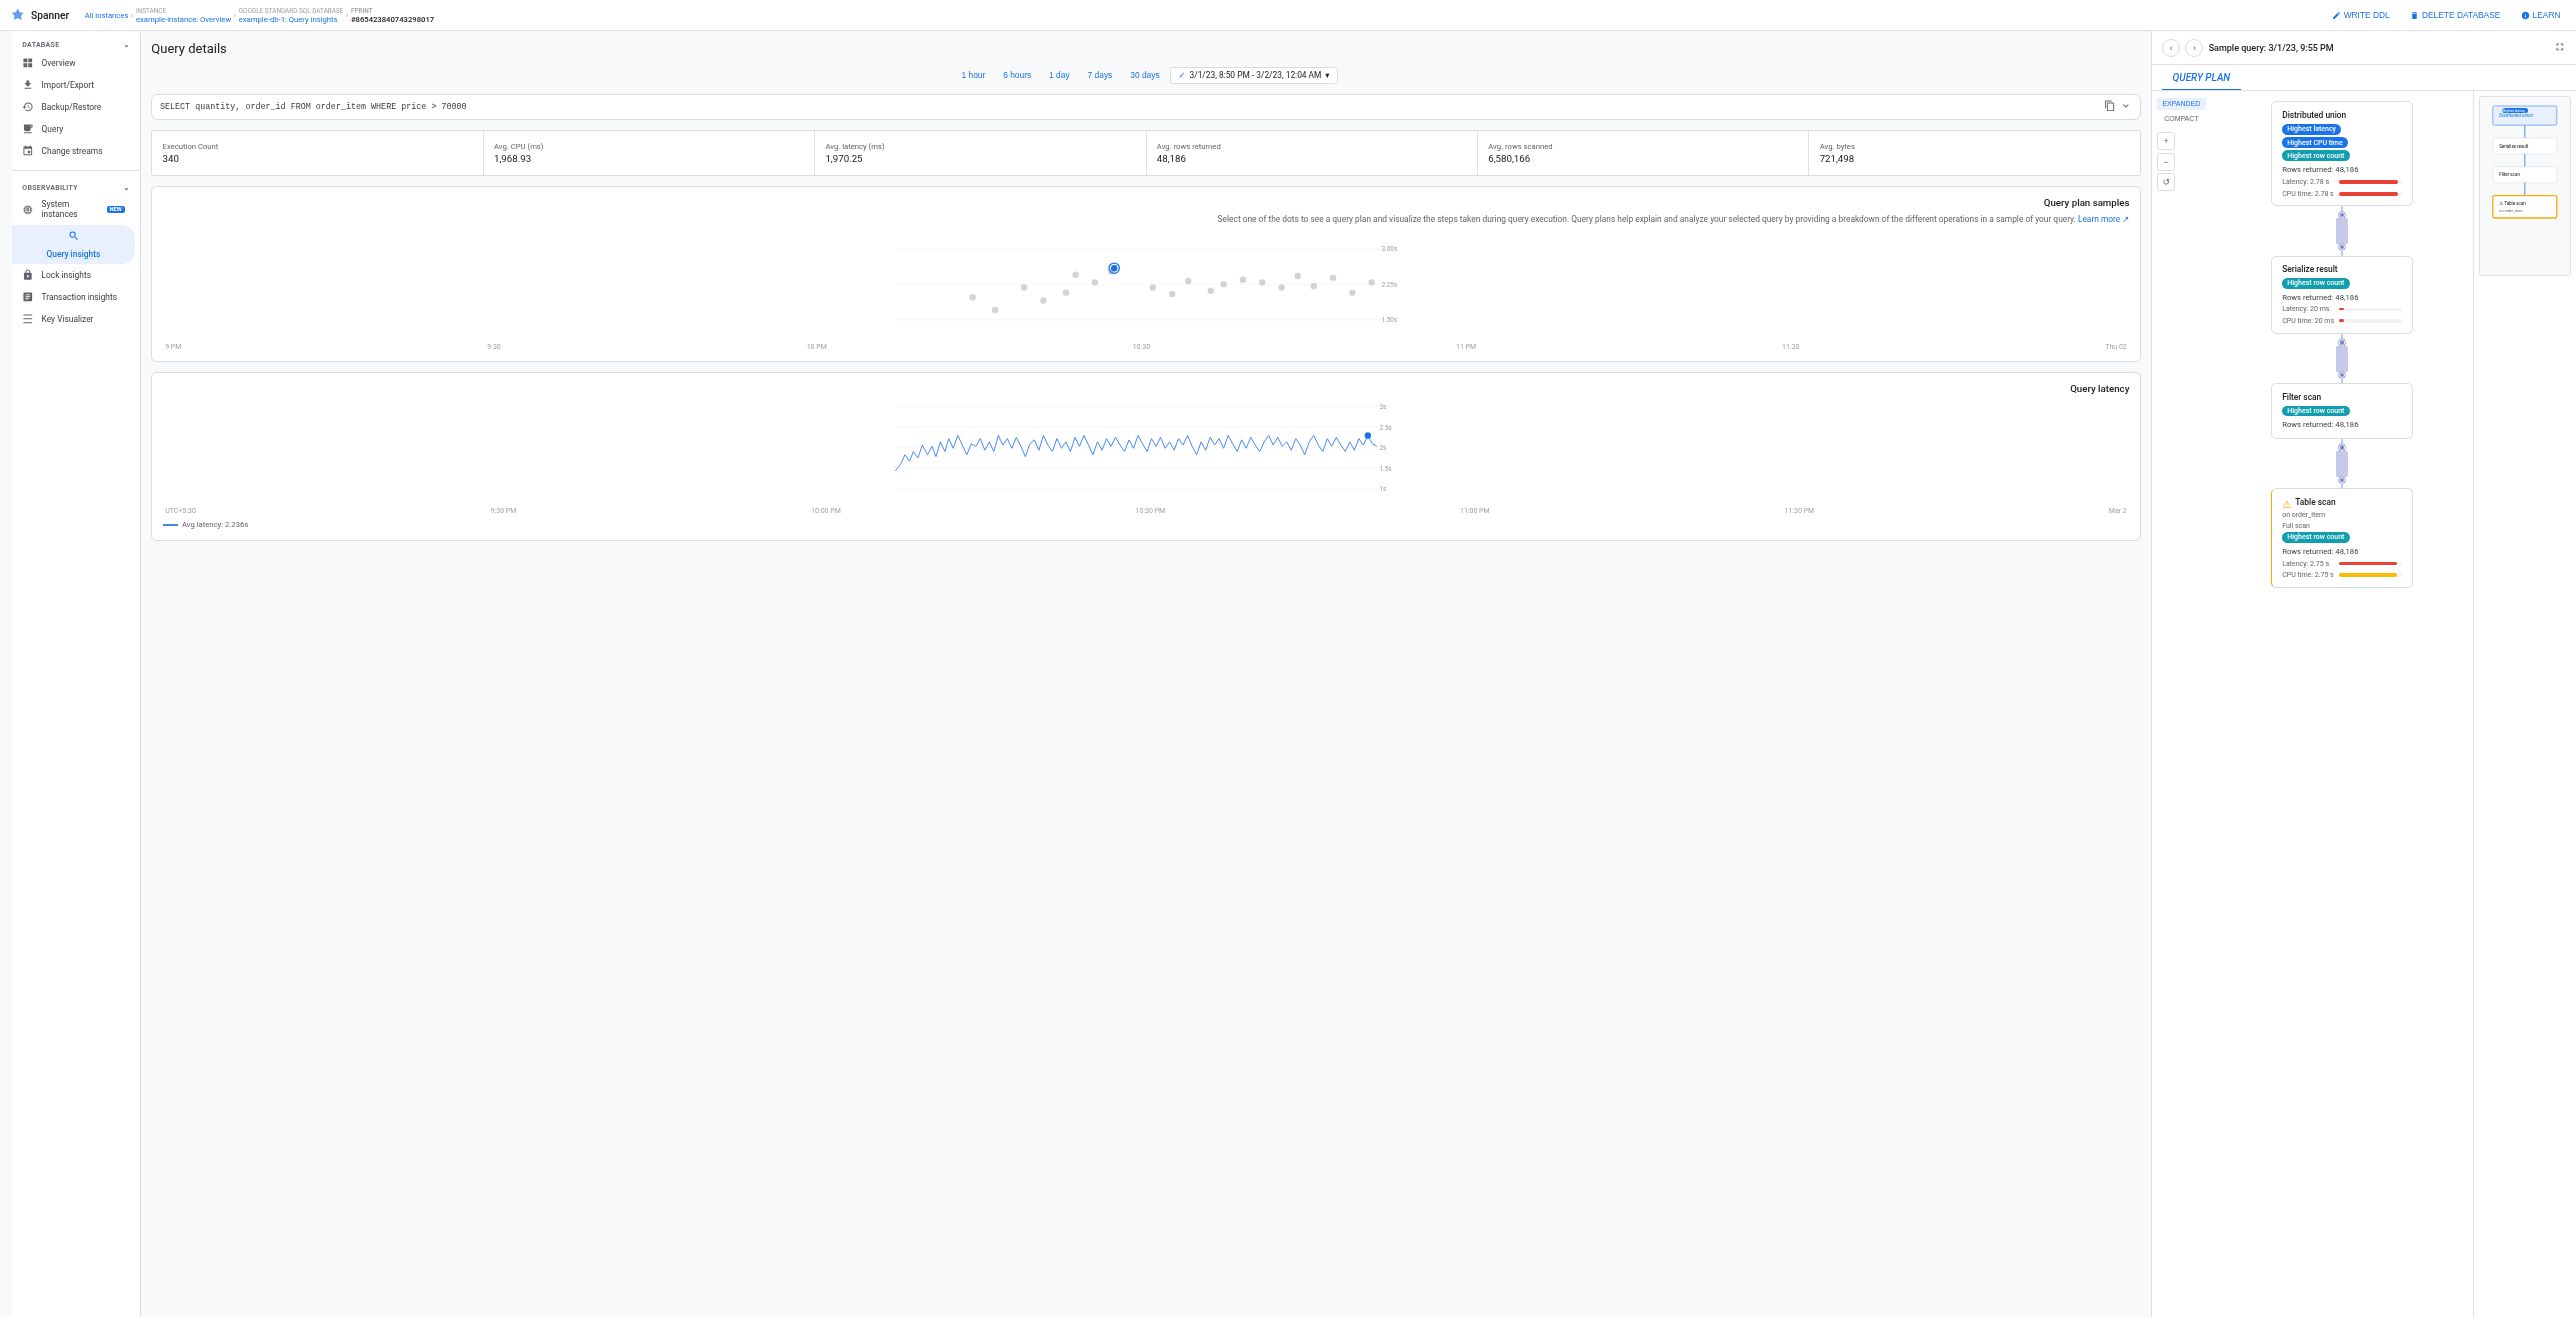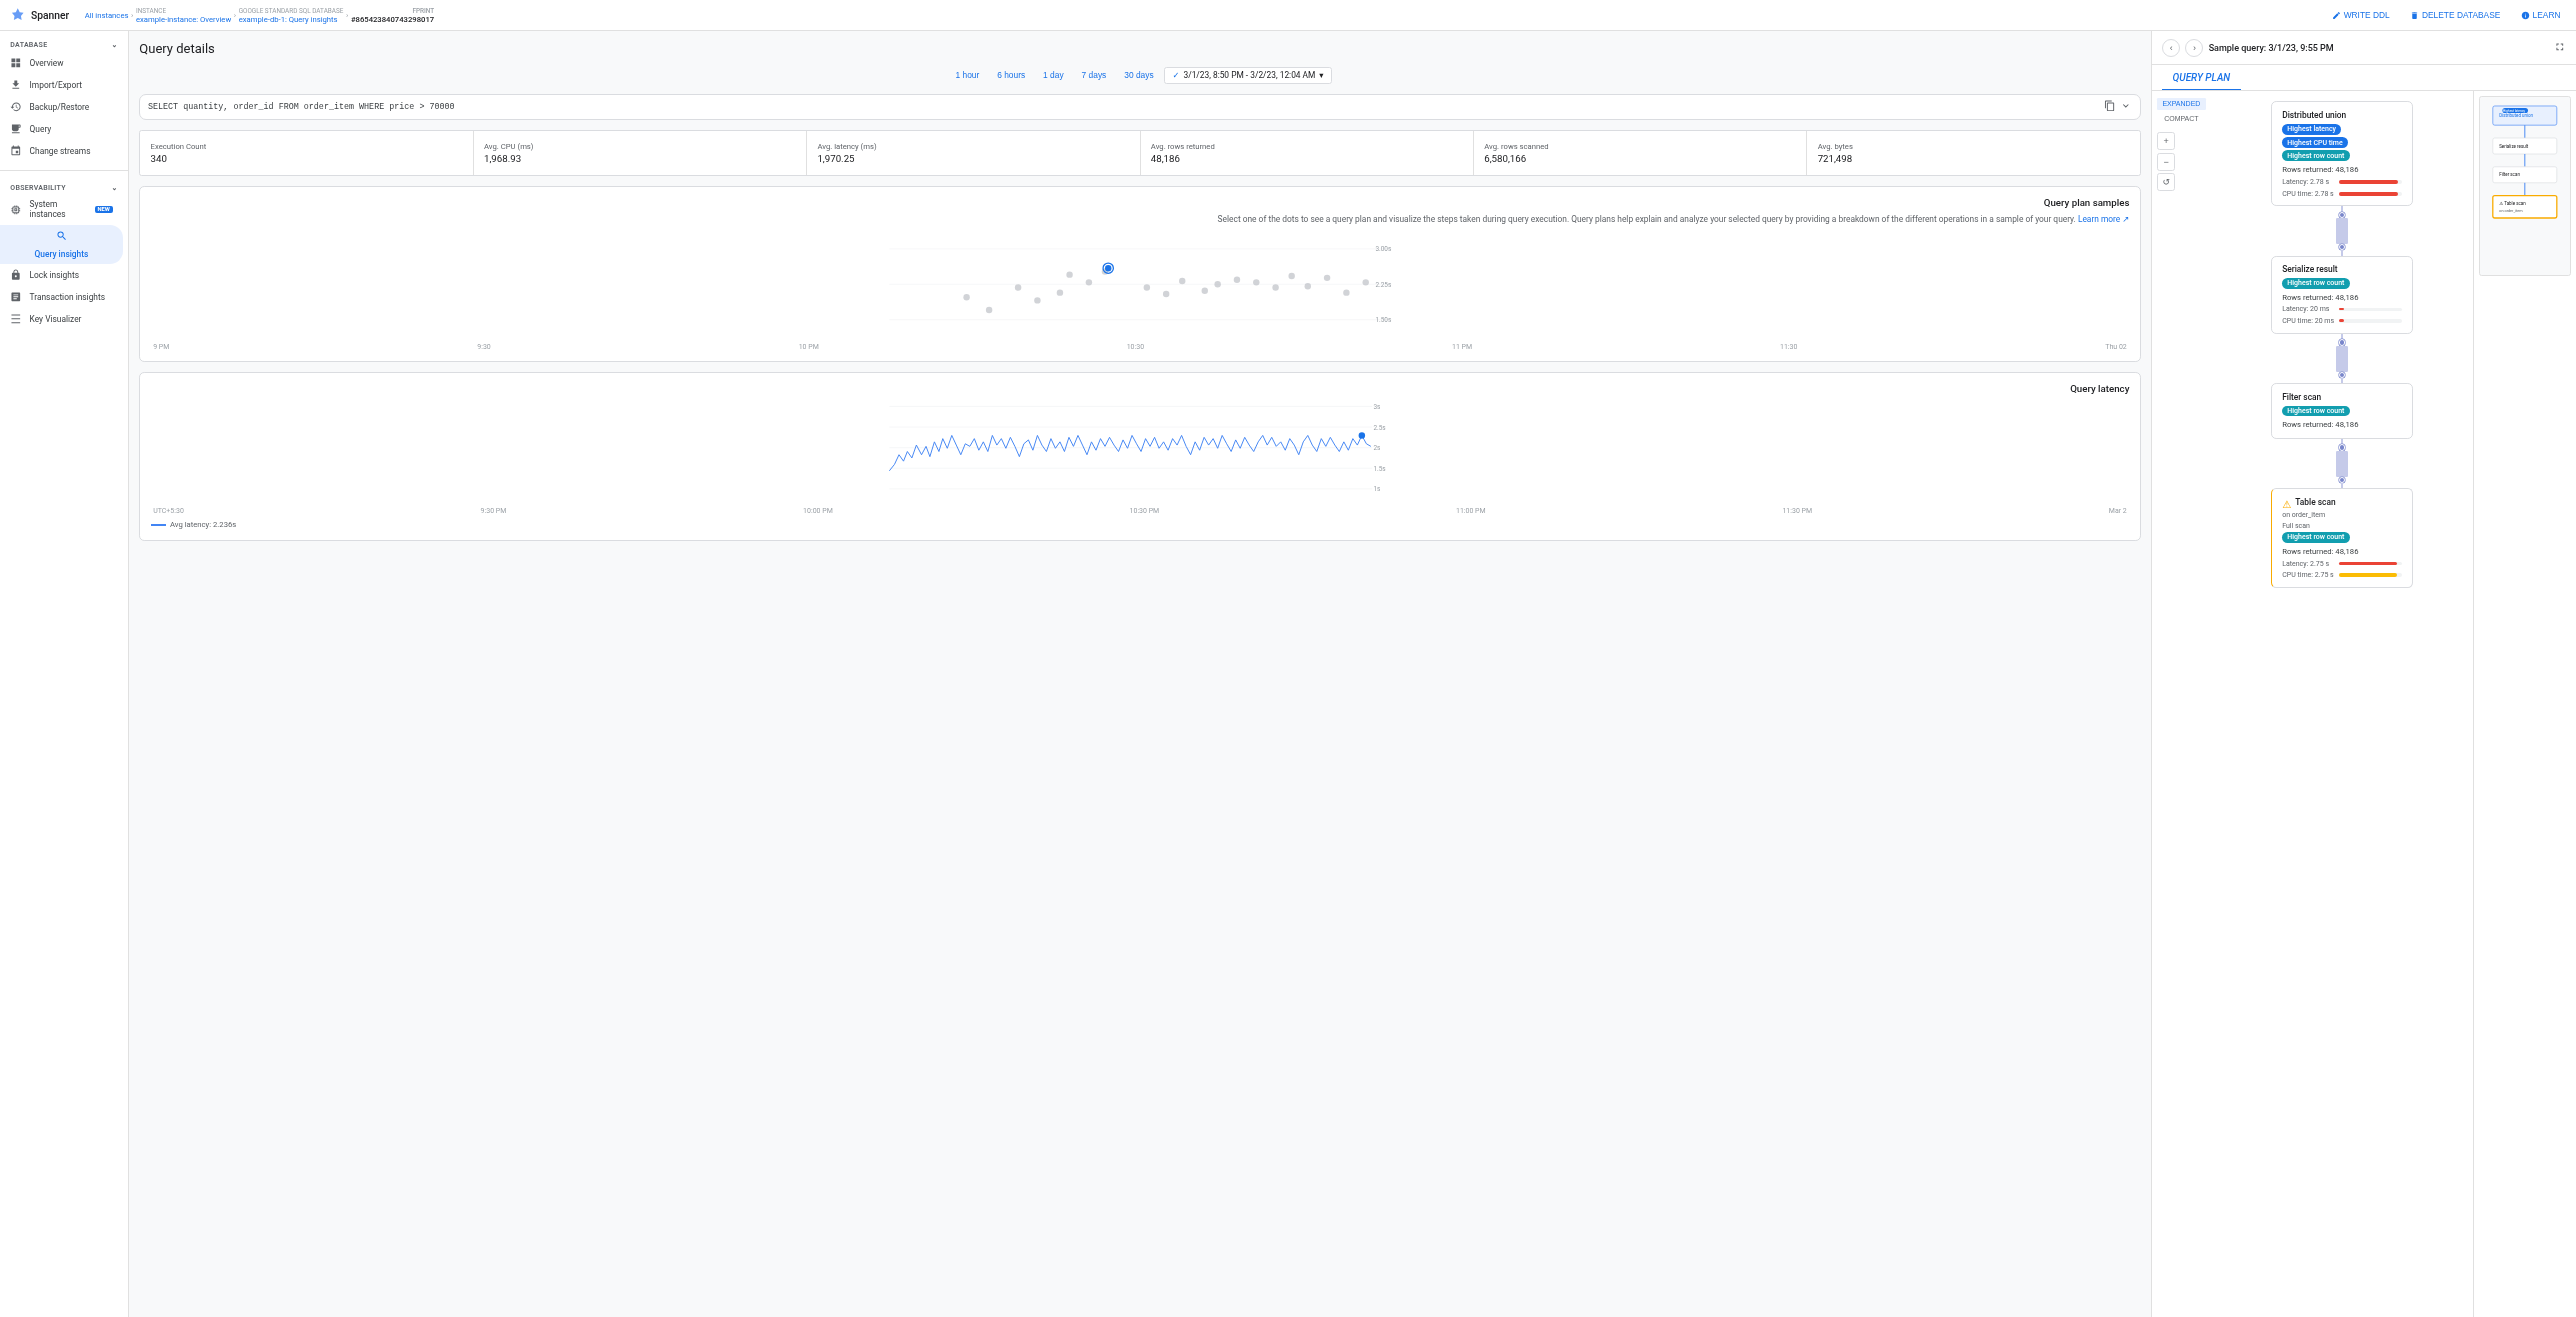--- a/index.html
+++ b/index.html
@@ -4,26 +4,26 @@
   <style>
     * { box-sizing: border-box; margin: 0; padding: 0; }
     body { font-family: 'Google Sans', Roboto, Arial, sans-serif; font-size: 8.4px; background: #f8f9fa; color: #202124; display: flex; flex-direction: column; height: 100vh; overflow: hidden; }
 
     
     .topbar { display: flex; align-items: center; height: 31px; background: #fff; border-bottom: 0.6px solid #e0e0e0; padding: 0 10.3px; gap: 5.2px; flex-shrink: 0; }
     .topbar-logo { display: flex; align-items: center; gap: 5.2px; font-size: 10.3px; font-weight: 500; color: #202124; margin-right: 10.3px; }
     .breadcrumb { display: flex; align-items: center; gap: 2.6px; font-size: 7.7px; color: #5f6368; flex: 1; }
     .breadcrumb-sep { color: #9aa0a6; }
     .breadcrumb-item { color: #1a73e8; cursor: pointer; }
-    .breadcrumb-item.active { color: #202124; font-weight: 500; text-align: right; }
+    .breadcrumb-item.active { color: #202124; font-weight: 500; }
     .topbar-actions { display: flex; align-items: center; gap: 10.3px; }
     .topbar-btn { display: flex; align-items: center; gap: 2.6px; color: #1a73e8; font-size: 8.4px; font-weight: 500; cursor: pointer; border: none; background: none; padding: 3.9px 5.2px; border-radius: 2.6px; }
 
     
-    .main-layout { display: flex; flex: 1; overflow: hidden; }
+    .main-layout { display: flex; flex: 1; overflow: hidden; padding-left: 12px; }
 
     
     .sidebar { width: 129px; background: #fff; border-right: 0.6px solid #e0e0e0; overflow-y: auto; flex-shrink: 0; }
     .sidebar-section { padding: 5.2px 0; }
     .sidebar-section-title { font-size: 7px; font-weight: 600; color: #5f6368; padding: 5.2px 10.3px 2.6px; text-transform: uppercase; letter-spacing: 0.3px; display: flex; align-items: center; justify-content: space-between; }
     .sidebar-item { display: flex; align-items: center; gap: 7.7px; padding: 5.2px 10.3px; cursor: pointer; color: #3c4043; font-size: 8.4px; border-radius: 0 13px 13px 0; margin-right: 5.2px; }
     .sidebar-item.active { background: #e8f0fe; color: #1a73e8; font-weight: 500; flex-direction: column; }
     .sidebar-item .icon { width: 11.6px; height: 11.6px; flex-shrink: 0; display: flex; align-items: center; justify-content: center; }
     .new-badge { background: #1a73e8; color: #fff; font-size: 5.8px; font-weight: 700; padding: 0.6px 2.6px; border-radius: 1.9px; margin-left: 2.6px; }
     .sidebar-divider { border: none; border-top: 0.6px solid #e0e0e0; margin: 2.6px 0; }

